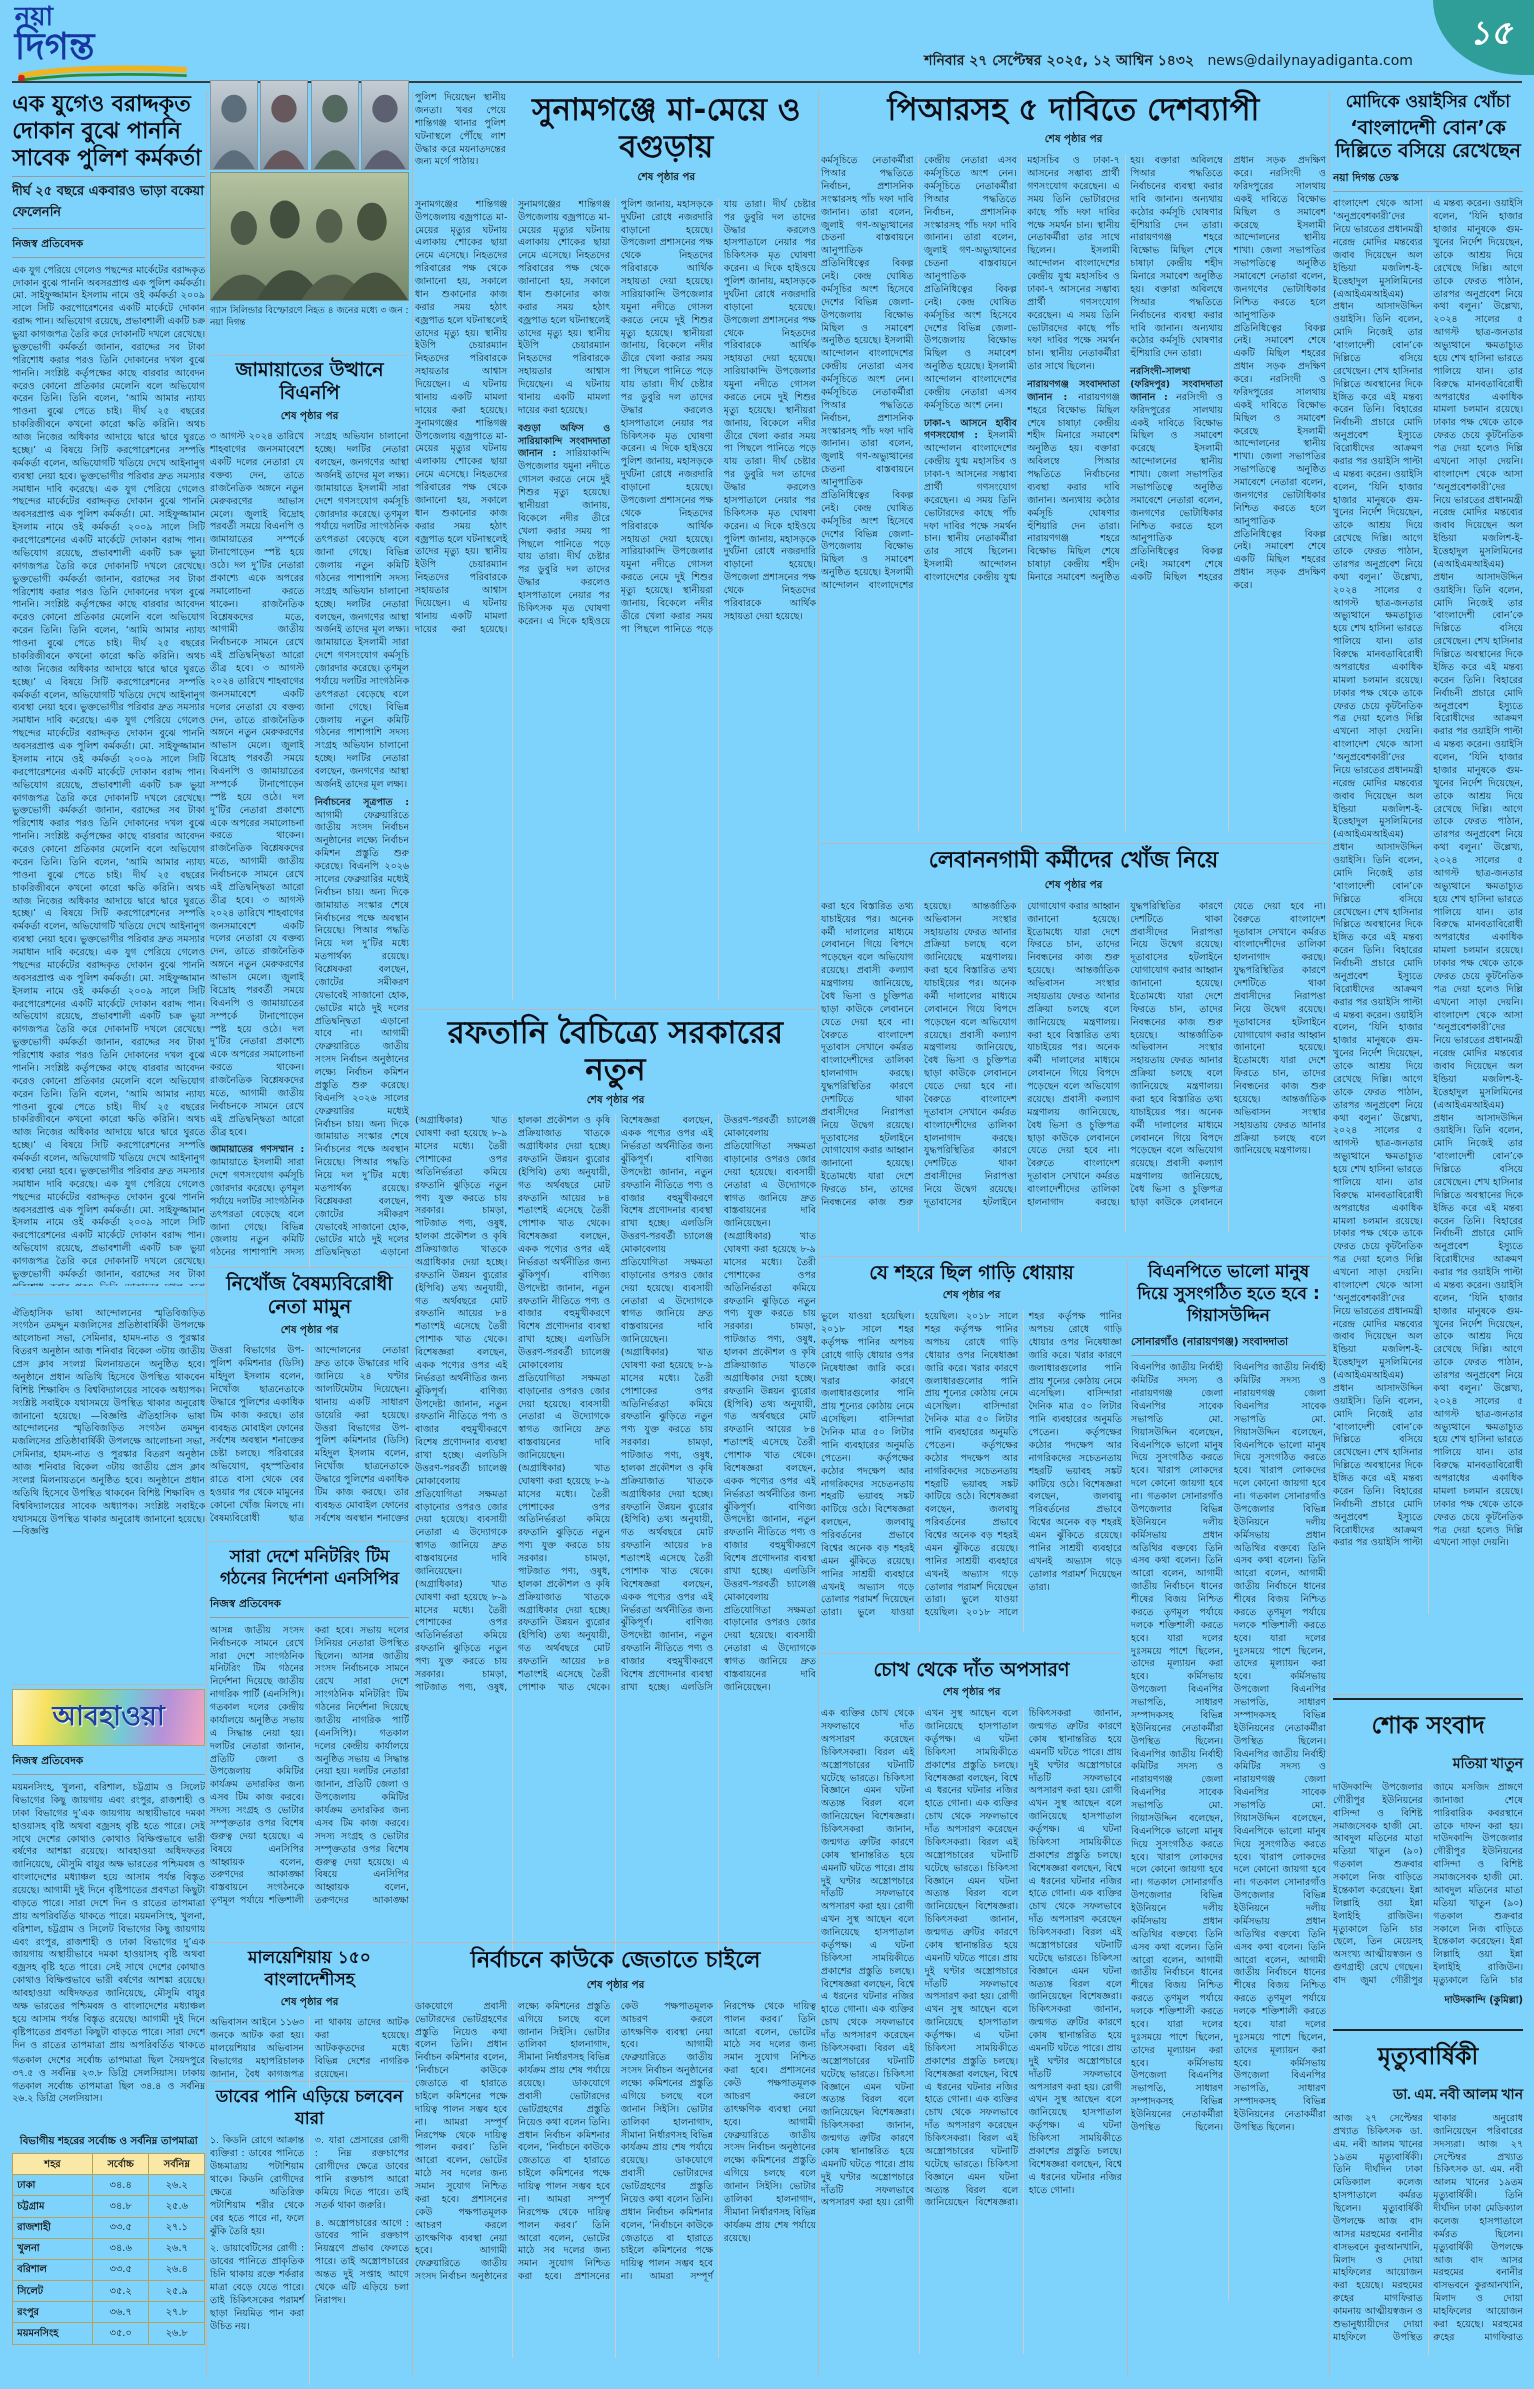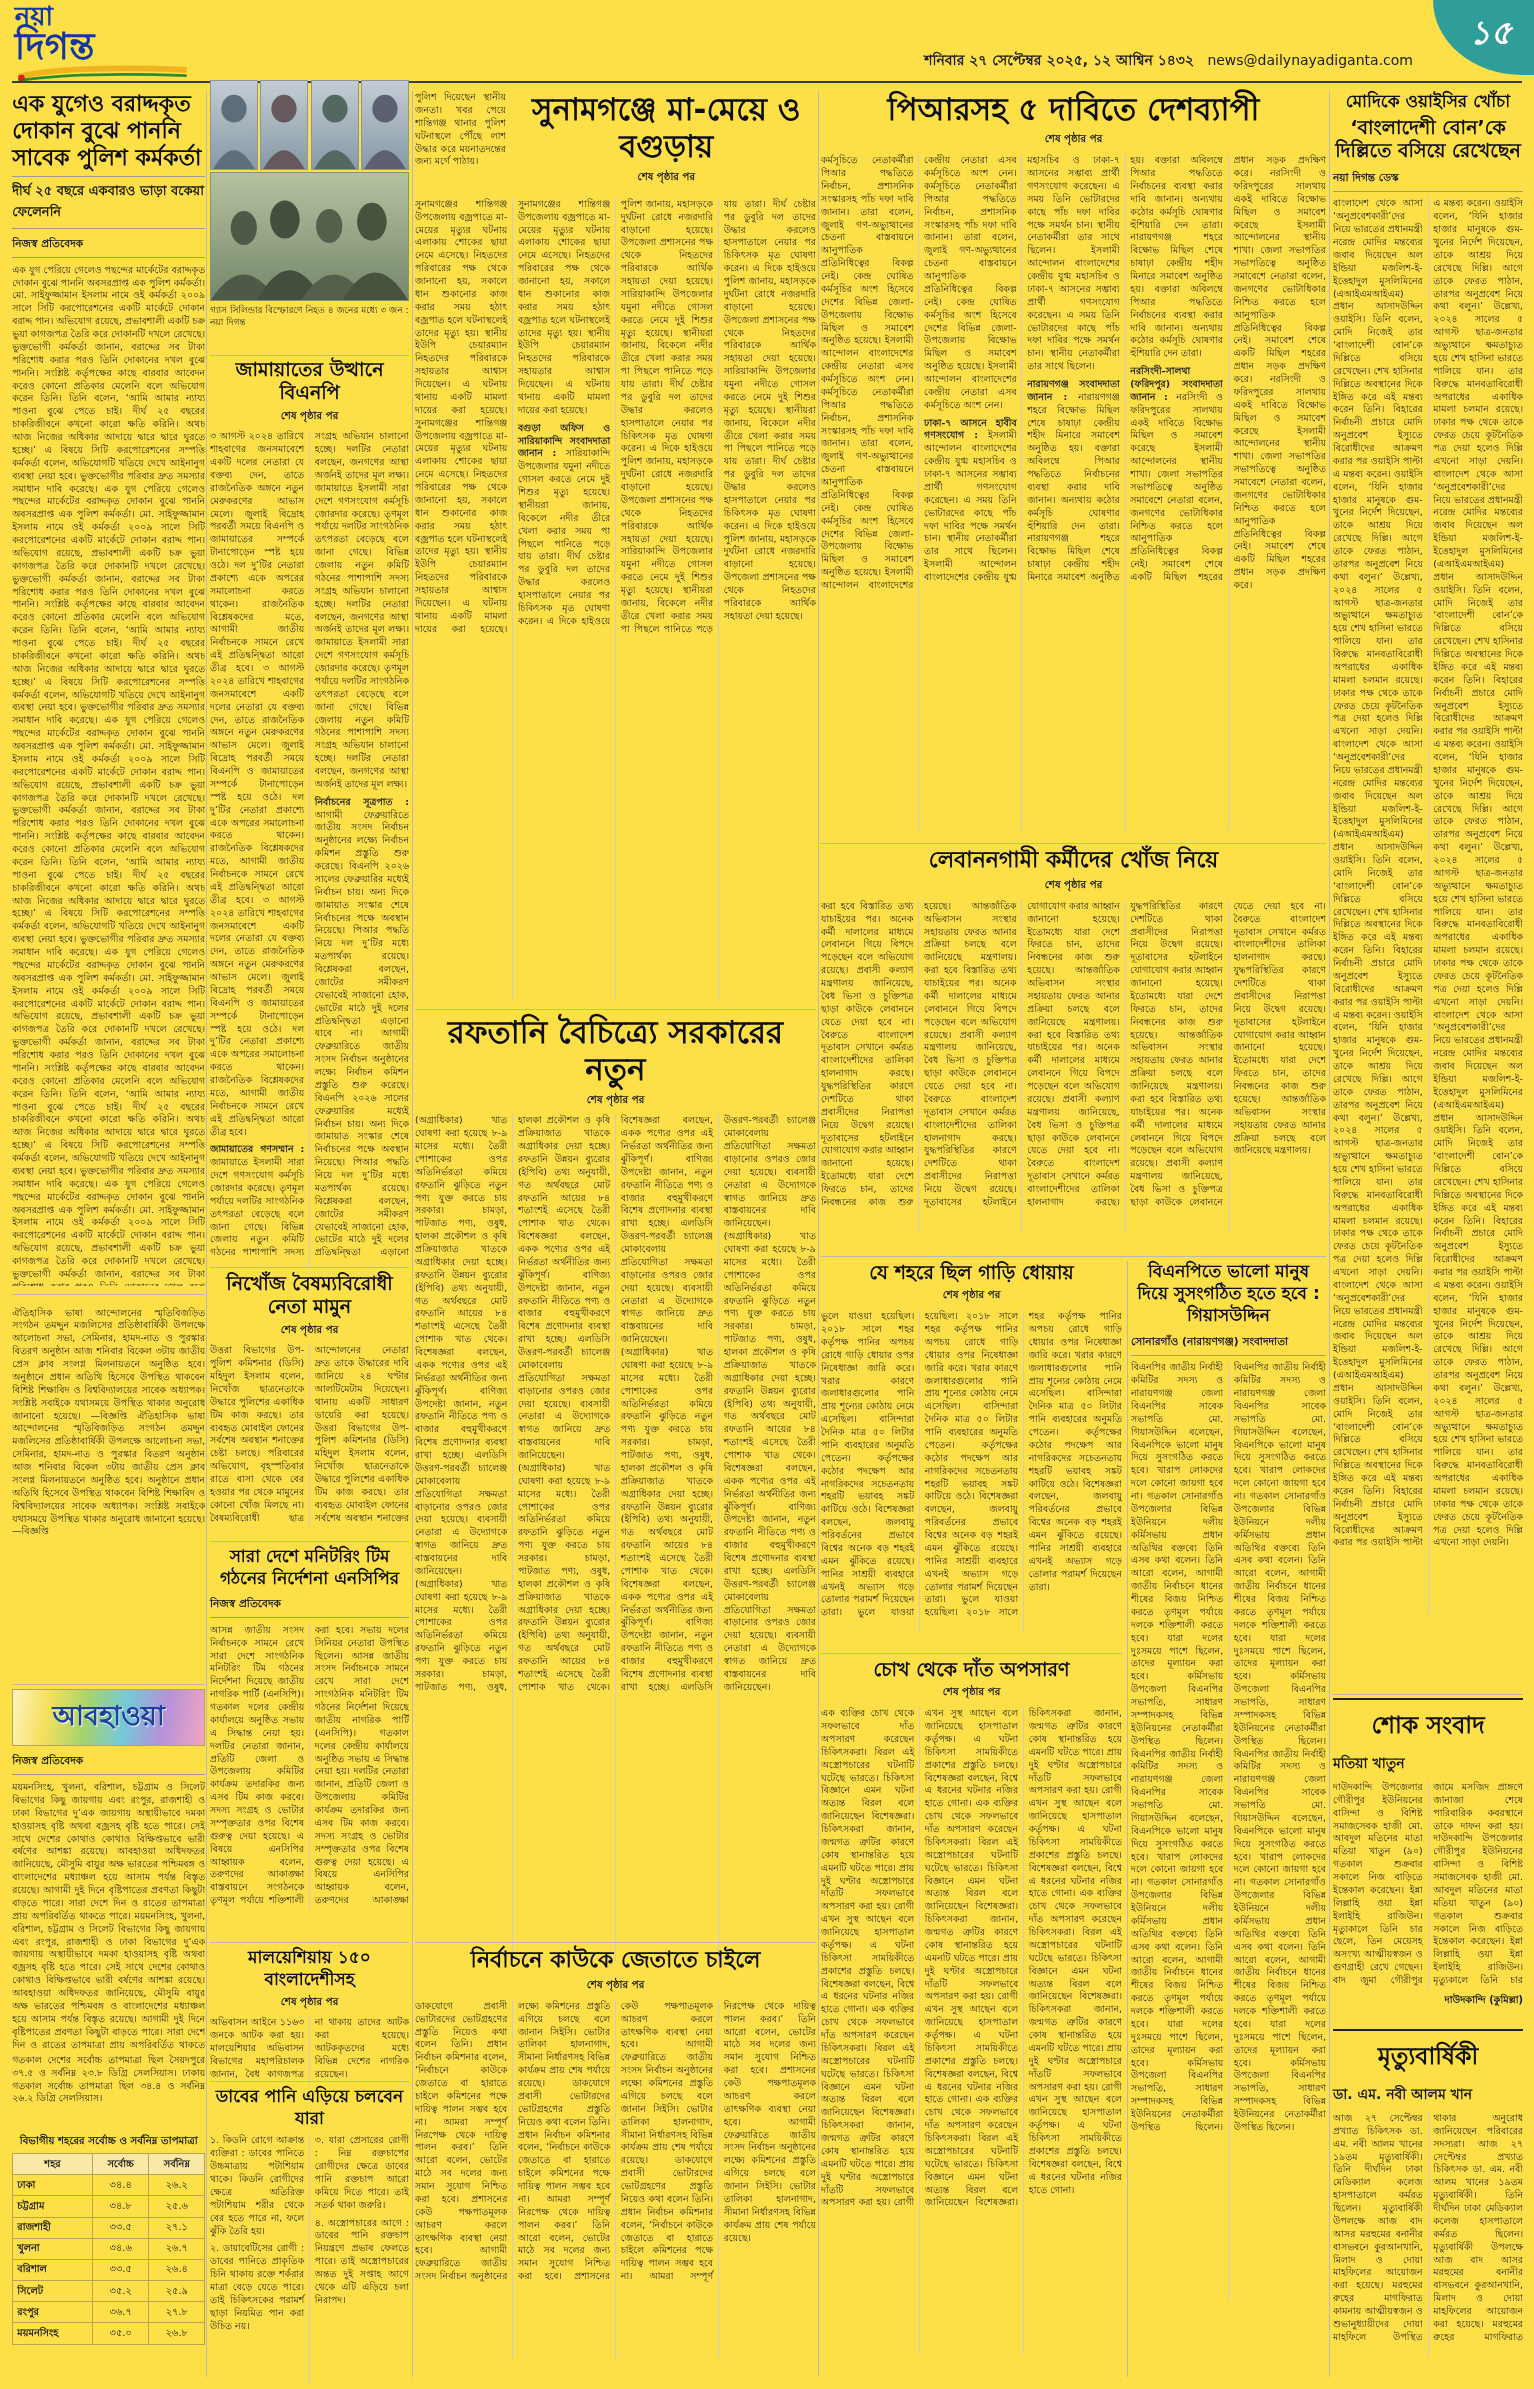--- a/index.html
+++ b/index.html
@@ -1,17 +1,17 @@
 <!DOCTYPE html>
 <html style="font-size:13px"><head>
 <meta charset="utf-8">
 <style>
   *{margin:0;padding:0;box-sizing:border-box;}
   html,body{background:#9a9a9a;}
-  .page{position:relative;width:1535px;height:2389px;background:#fde047;font-family:"DejaVu Sans",sans-serif;color:#181818;overflow:hidden;}
+  .page{position:relative;width:1535px;height:2389px;background:#7dd3fc;font-family:"DejaVu Sans",sans-serif;color:#181818;overflow:hidden;}
   .abs{position:absolute;}
   .headline{font-weight:700;color:#0d0d16;}
   .h30{font-size:31px;line-height:1.2;}
   .h27{font-size:22px;line-height:1.22;}
   .h24{font-size:19px;line-height:1.22;}
   .h21{font-size:17px;line-height:1.28;}
   .blue-head{color:#1b2f7e;}
   .center{text-align:center;}
   .continued{font-size:10.2px;font-weight:700;margin:3.3px 0 5.7px;}
   .byline{font-size:10.6px;font-weight:700;padding:2.4px 0 4.1px;border-bottom:0.8px solid #999;margin-bottom:5.7px;}
@@ -44,21 +44,21 @@
   .weather-banner{height:57px;border:0.8px solid #b5a25f;background:linear-gradient(100deg,#fdf3c0 0%,#f7e15f 18%,#a8d46a 38%,#74c9d8 58%,#b591d9 78%,#f3a6c0 100%);display:flex;align-items:center;justify-content:center;}
   .weather-title{font-size:27px;font-weight:800;color:#1d3fa0;text-shadow:0.8px 0.8px 0 #ffffff;}
   .wnote{font-size:9.4px;line-height:1.35;text-align:justify;margin-top:4.1px;overflow:hidden;}
   .wcap{font-size:10.2px;font-weight:700;text-align:center;margin-top:6.5px;}
   .wtable{width:100%;border-collapse:collapse;font-size:9.8px;margin-top:3.3px;}
   .wtable th,.wtable td{border:0.8px solid #b8a25a;padding:1.6px 4.1px;text-align:center;}
   .wtable th{background:#fae9a6;font-weight:700;}
   .wtable td:first-child{text-align:left;font-weight:700;}
   
   .obit-header{font-size:23.6px;font-weight:800;text-align:center;border-top:2.4px solid #222;padding:6.5px 0 3.3px;color:#111;}
-  .obit-name{font-size:14px;font-weight:700;text-align:left;margin:3.3px 0 4.9px;}
+  .obit-name{font-size:14px;font-weight:700;text-align:right;margin:3.3px 0 4.9px;font-family:Liberation Serif, serif;}
   .obit-sign{font-size:9.8px;font-weight:700;text-align:right;margin-top:3.3px;}
   .fill{overflow:hidden;}
 </style>
 </head>
 <body>
 
 <div class="page">
 
   <div class="masthead">
     <div class="brand">

